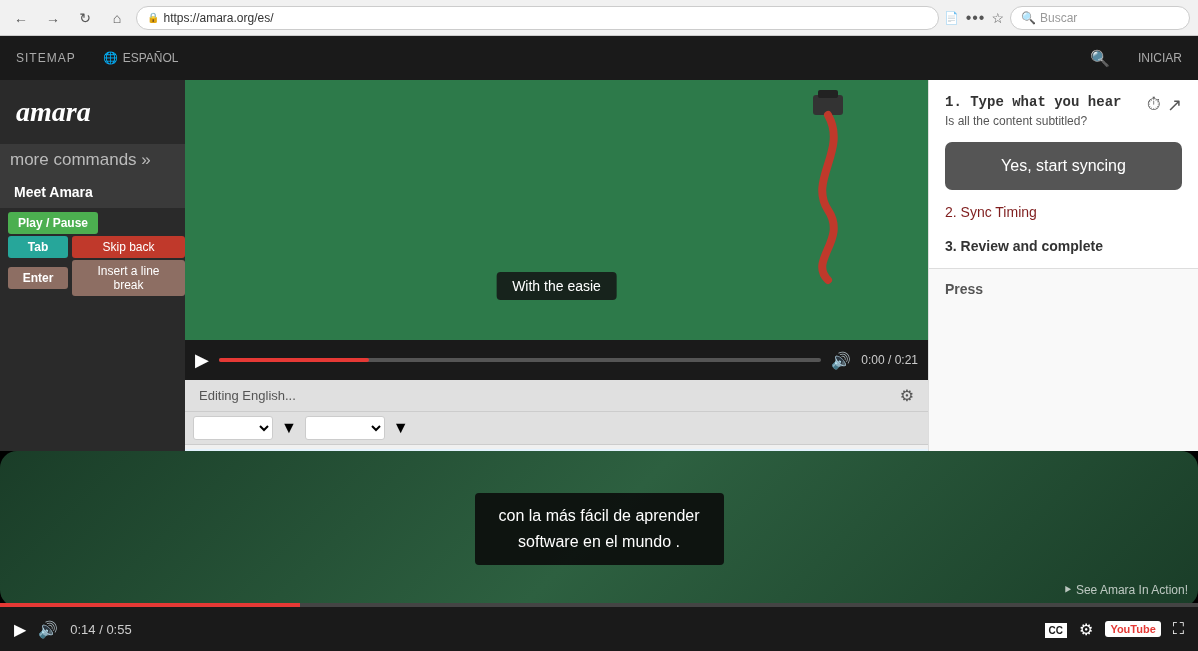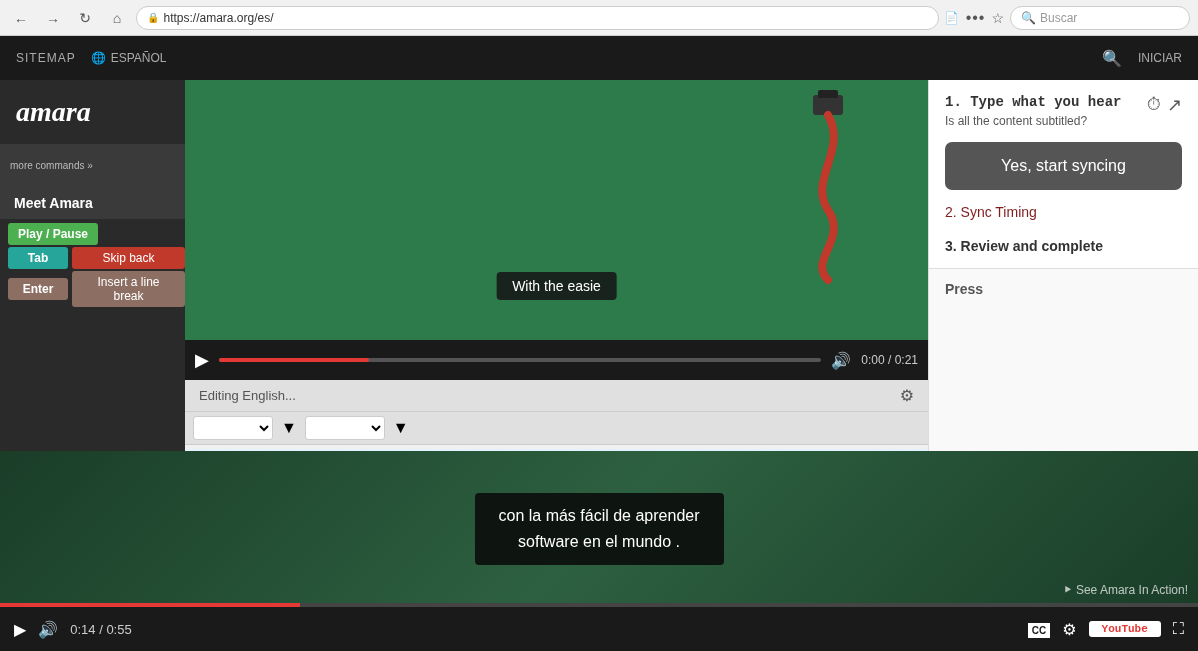--- a/index.html
+++ b/index.html
@@ -58,21 +58,21 @@
       overflow: hidden;
     }
 
     
     .top-nav {
       background: #1a1a1a;
       height: 44px;
       display: flex;
       align-items: center;
       padding: 0 16px;
-      gap: 16px;
+      gap: 28px;
     }
     .sitemap-btn {
       background: transparent;
       border: none;
       color: #aaa;
       font-size: 12px;
       cursor: pointer;
       text-transform: uppercase;
       letter-spacing: 1px;
     }
@@ -117,22 +117,22 @@
     }
 
     
     .shortcuts-panel {
       background: #2a2a2a;
       padding: 0;
       flex: 1;
     }
     .shortcuts-header {
       background: #3a3a3a;
-      padding: 16px 10px;
-      font-size: 10px;
+      padding: 6px 10px;
+      font-size: 17px;
       color: #bbb;
       display: flex; justify-content: space-between;
       align-items: center;
     }
     .meet-amara-title {
       background: #3a3a3a;
       padding: 8px 14px;
       font-size: 14px;
       color: #fff;
       font-weight: bold;
@@ -275,23 +275,22 @@
       color: #888;
       background: #f5f5f5;
       border-top: 1px solid #e0e0e0;
     }
     .yt-btn { background: transparent; border: none; color: #fff; font-size: 16px; cursor: pointer; }
     .yt-logo {
       background: #fff;
       color: #e53935;
       font-size: 11px;
       font-weight: bold;
-      padding: 2px 13px;
+      padding: 2px 5px;
       border-radius: 3px;
-      font-family: Liberation Mono, monospace;
     }
     .fullscreen-btn { color: #fff; font-size: 16px; cursor: pointer; }
 
     
     .right-col {
       width: 270px;
       flex-shrink: 0;
       display: flex;
       flex-direction: column;
       background: #f5f5f5;
@@ -526,21 +525,21 @@
 
       <div class="notes-panel">
         <div class="notes-title">Press</div>
       </div>
     </div>
 
   </div>
 
   <div style="position:absolute; bottom:0; left:0; right:0; height:200px; background:#000; z-index:10; display:flex; flex-direction:column;">
 
-    <div style="flex:1; background: linear-gradient(135deg, #1a3d28 0%, #2d6040 50%, #1a3d28 100%); position:relative; display:flex; align-items:center; justify-content:center;">
+    <div style="flex:1; background: linear-gradient(135deg, #1a3d28 0%, #2d6040 50%, #1a3d28 100%); position:relative; display:flex; align-items:center; justify-content:center;border-radius:17px;">
 
       <div style="position:absolute; bottom:0; left:0; right:0; height:4px; background:#444;">
         <div style="height:100%; background:#e53935; width:25%;"></div>
       </div>
 
       <div style="background:rgba(10,10,10,0.88); color:#fff; font-size:16px; padding:10px 24px; border-radius:4px; text-align:center; line-height:1.6;">
         <div>con la más fácil de aprender</div>
         <div>software en el mundo .</div>
       </div>
 

